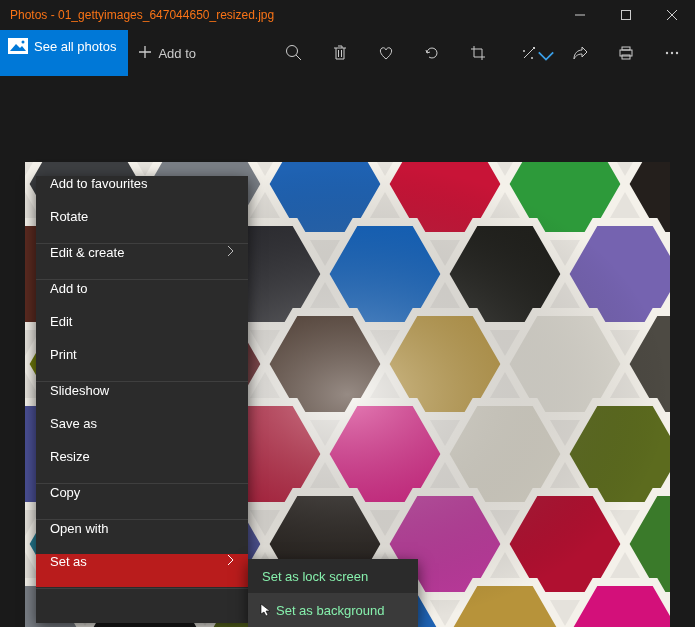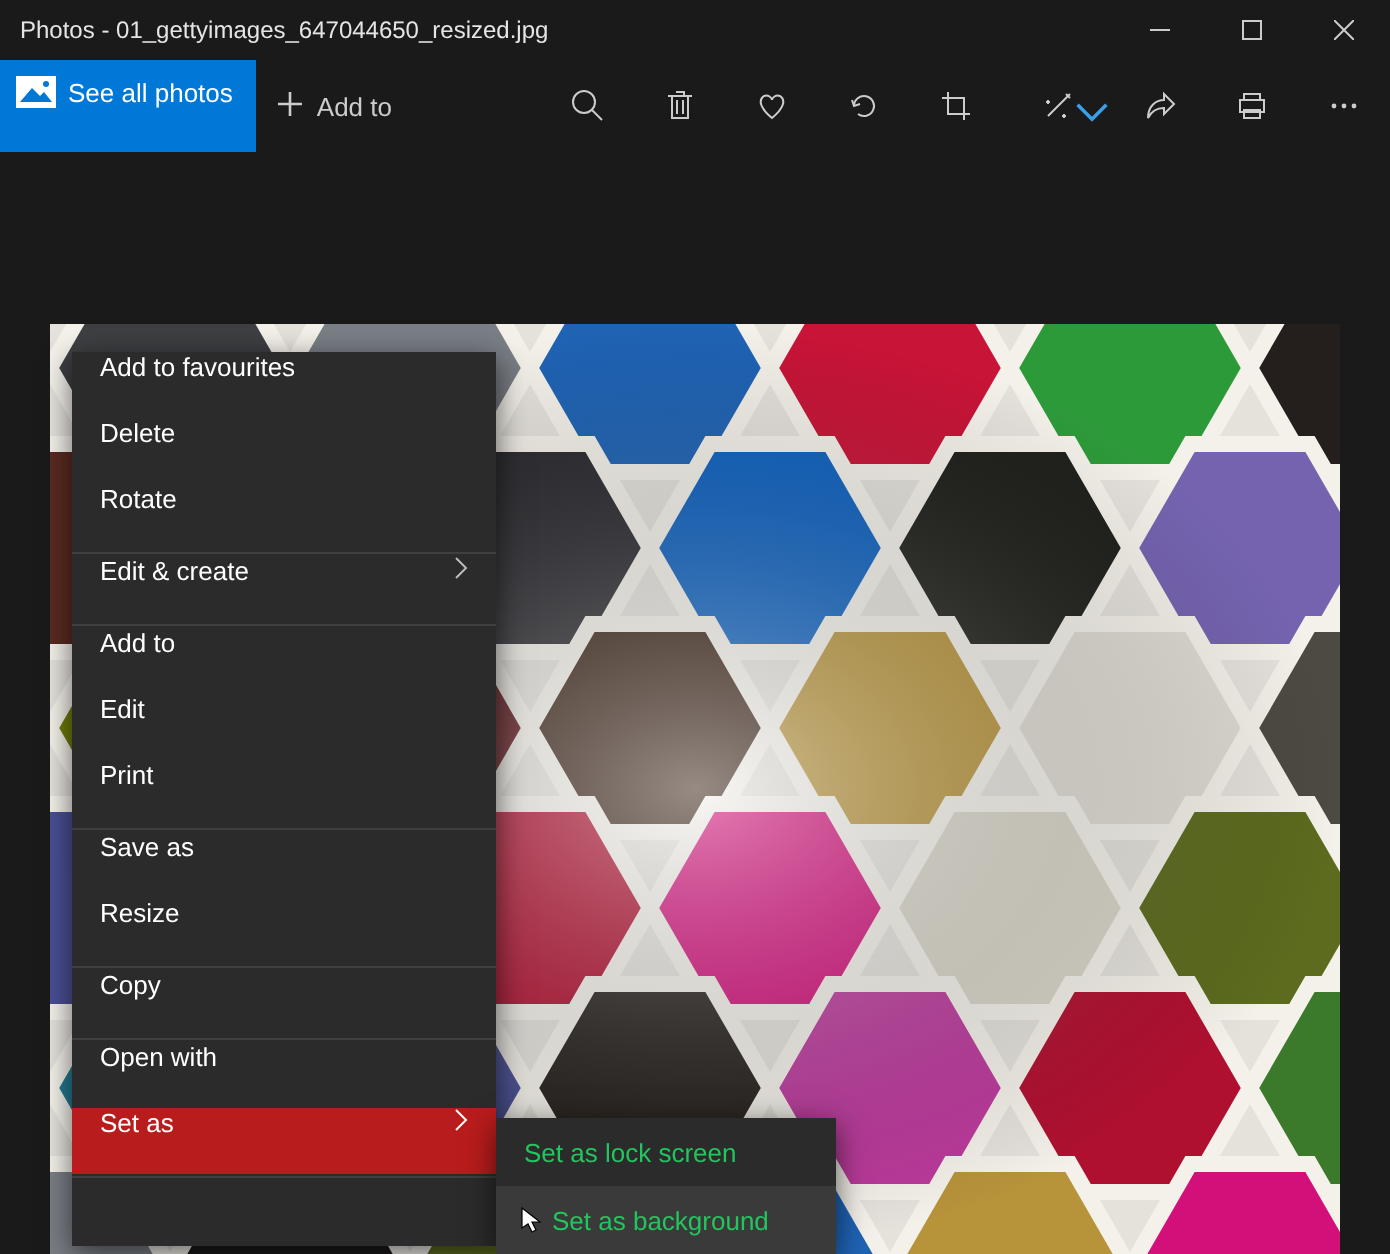--- a/index.html
+++ b/index.html
@@ -1,20 +1,20 @@
 <!DOCTYPE html>
 <html><head>
 <meta charset="utf-8">
 <style>
   * { box-sizing: border-box; margin: 0; padding: 0; }
   html, body { width: 695px; height: 627px; overflow: hidden; font-family: "Segoe UI", Arial, sans-serif; background:#1a1a1a; }
   .window { width: 695px; height: 627px; background:#1a1a1a; display:flex; flex-direction:column; }
 
   
-  .titlebar { height:30px; background:#1a1a1a; display:flex; align-items:center; color:#e5e5e5; font-size:12px; }
+  .titlebar { height:30px; background:#1a1a1a; display:flex; align-items:center; color:#f97316; font-size:12px; }
   .titlebar .title { padding-left:10px; flex:0 0 auto; }
   .titlebar .spacer { flex:1; }
   .tbtn { width:46px; height:30px; display:flex; align-items:center; justify-content:center; color:#ddd; }
   .tbtn svg { width:10px; height:10px; }
 
   
   .toolbar { height:46px; background:#1a1a1a; display:flex; align-items:center; }
   .see-all { height:46px; background:#0078d7; color:#fff; display:flex; align-items:center; padding:0 12px 14px 8px; gap:6px; font-size:13px; }
   .see-all .ico { width:20px; height:16px; }
   .add-to { height:46px; display:flex; align-items:center; color:#ccc; padding:0 14px 0 10px; gap:6px; font-size:13px; }
@@ -29,21 +29,21 @@
   .photo { position:absolute; left:25px; top:86px; right:25px; bottom:0; overflow:hidden; }
   .photo svg { width:100%; height:100%; display:block; }
 
   
   .ctx { position:absolute; left:36px; top:176px; width:212px; background:#2b2b2b; color:#fff; font-size:13px; box-shadow:0 4px 14px rgba(0,0,0,.6);}
   .ctx .item { height:33px; display:flex; align-items:flex-start; padding:0 14px; justify-content:space-between; }
   .ctx .item.hover { background:#b91c1c; }
   .ctx .sep { height:1px; background:#3f3f3f; margin:1px 0; }
   .ctx .chev svg { width:8px; height:12px; }
 
-  .sub { position:absolute; left:248px; top:559px; width:170px; background:#2b2b2b; color:#22c55e; font-size:13px; box-shadow:0 4px 14px rgba(0,0,0,.6);}
+  .sub { position:absolute; left:248px; top:559px; width:170px; background:#2b2b2b; color:#86efac; font-size:13px; box-shadow:0 4px 14px rgba(0,0,0,.6);}
   .sub .item { height:34px; display:flex; align-items:center; padding:0 14px; position:relative;}
   .sub .item.hover { background:#3a3a3a; }
   .cursor { position:absolute; left:12px; top:10px; }
   .cursor svg{ width:12px; height:14px;}
 </style>
 </head>
 <body>
 
 <div class="window">
 
@@ -281,43 +281,43 @@
         <rect width="645" height="465" fill="url(#gy)"></rect>
       </svg>
     </div>
   </div>
 
   <div class="ctx">
     <div class="item">
         <span>Add to favourites</span>
       </div>
     <div class="item">
-        <span>Delete</span>
-      </div>
-    <div class="item">
         <span>Rotate</span>
       </div>
     <div class="sep"></div>
     <div class="item">
         <span>Edit &amp; create</span>
         <span class="chev"><svg viewBox="0 0 8 12">
             <path d="M2 1 L7 6 L2 11" stroke="#bbb" fill="none"></path>
           </svg></span>
       </div>
     <div class="sep"></div>
     <div class="item">
         <span>Add to</span>
       </div>
     <div class="item">
         <span>Edit</span>
       </div>
     <div class="item">
         <span>Print</span>
       </div>
     <div class="sep"></div>
+    <div class="item">
+        <span>Slideshow</span>
+      </div>
     <div class="item">
         <span>Save as</span>
       </div>
     <div class="item">
         <span>Resize</span>
       </div>
     <div class="sep"></div>
     <div class="item">
         <span>Copy</span>
       </div>

